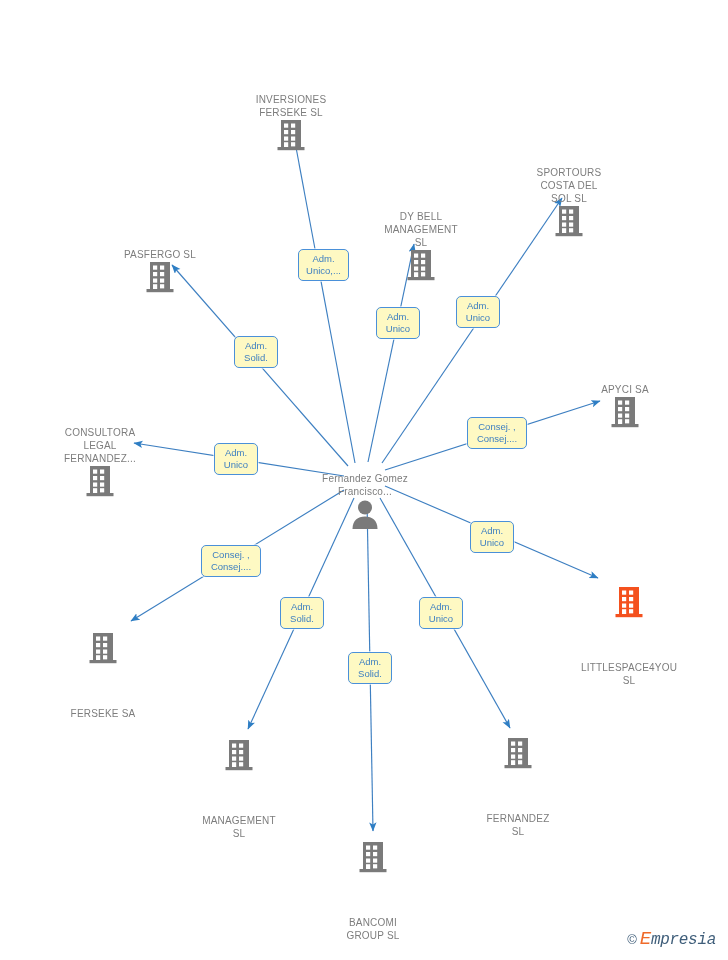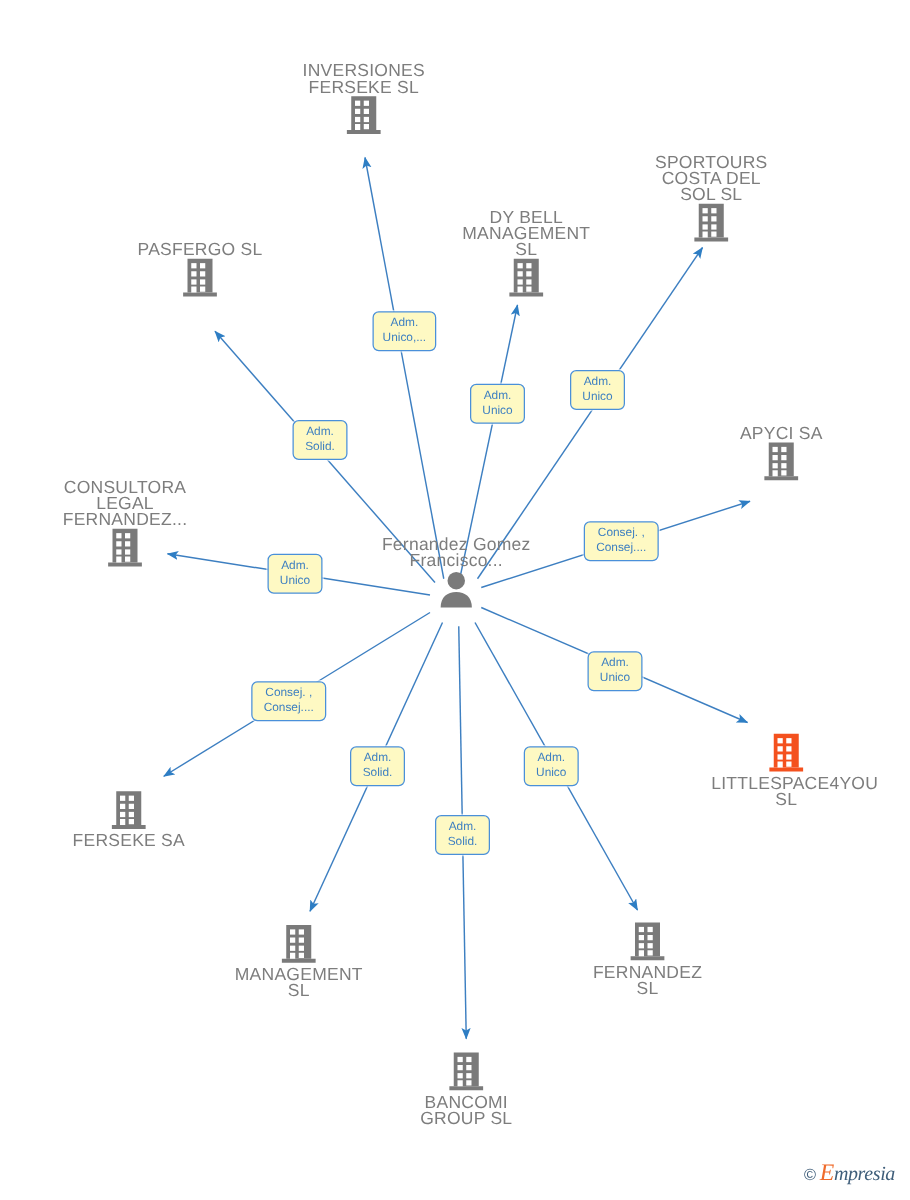--- a/index.html
+++ b/index.html
@@ -25,25 +25,26 @@
     height: 960px;
   }
   .node {
     position: absolute;
     width: 120px;
     margin-left: -60px;
     text-align: center;
     z-index: 3;
   }
   .node-label {
-    font-size: 14px;
+    font-size: 10px;
     line-height: 13px;
     color: #7d7d7d;
     letter-spacing: 0.2px;
     white-space: pre-line;
+    margin-top: 43px;
   }
   .node-icon {
     display: block;
     margin: 0 auto;
   }
   .node.label-below .node-icon { margin-bottom: 2px; }
   .edge-label {
     position: absolute;
     box-sizing: border-box;
     background: #fef9c3;
@@ -67,21 +68,21 @@
     align-items: center;
     gap: 3px;
     font-size: 15px;
     color: #3f5e7a;
   }
   #watermark .wm-c {
     font-size: 13px;
     color: #3f5e7a;
   }
   #watermark .wm-name {
-    font-family: Liberation Serif, serif;
+    font-family: Liberation Mono, monospace;
     font-style: italic;
     font-size: 16px;
     color: #3f5e7a;
     letter-spacing: -0.3px;
   }
   #watermark .wm-name .wm-cap {
     color: #ef6b2b;
     font-size: 19px;
   }
 </style>
@@ -161,21 +162,21 @@
             <rect x="15" y="4.5" width="4.2" height="4.2" fill="#ffffff"></rect>
             <rect x="8" y="11" width="4.2" height="4.2" fill="#ffffff"></rect>
             <rect x="15" y="11" width="4.2" height="4.2" fill="#ffffff"></rect>
             <rect x="8" y="17.5" width="4.2" height="4.2" fill="#ffffff"></rect>
             <rect x="15" y="17.5" width="4.2" height="4.2" fill="#ffffff"></rect>
             <rect x="8" y="23.2" width="4.2" height="4.8" fill="#ffffff"></rect>
             <rect x="15" y="23.2" width="4.2" height="4.2" fill="#ffffff"></rect>
           </svg>
         </div>
       </div>
-      <div class="node label-above" style="left: 160px; top: 193px;">
+      <div class="node label-above" style="left: 160px; top: 205px;">
         <div class="node-label">PASFERGO  SL</div>
         <div>
           <svg class="node-icon" width="30" height="32" viewBox="0 0 30 32">
             <rect x="5" y="1" width="20" height="27" fill="#7a7a7a"></rect>
             <rect x="1.5" y="28" width="27" height="3.2" fill="#7a7a7a"></rect>
             <rect x="8" y="4.5" width="4.2" height="4.2" fill="#ffffff"></rect>
             <rect x="15" y="4.5" width="4.2" height="4.2" fill="#ffffff"></rect>
             <rect x="8" y="11" width="4.2" height="4.2" fill="#ffffff"></rect>
             <rect x="15" y="11" width="4.2" height="4.2" fill="#ffffff"></rect>
             <rect x="8" y="17.5" width="4.2" height="4.2" fill="#ffffff"></rect>

